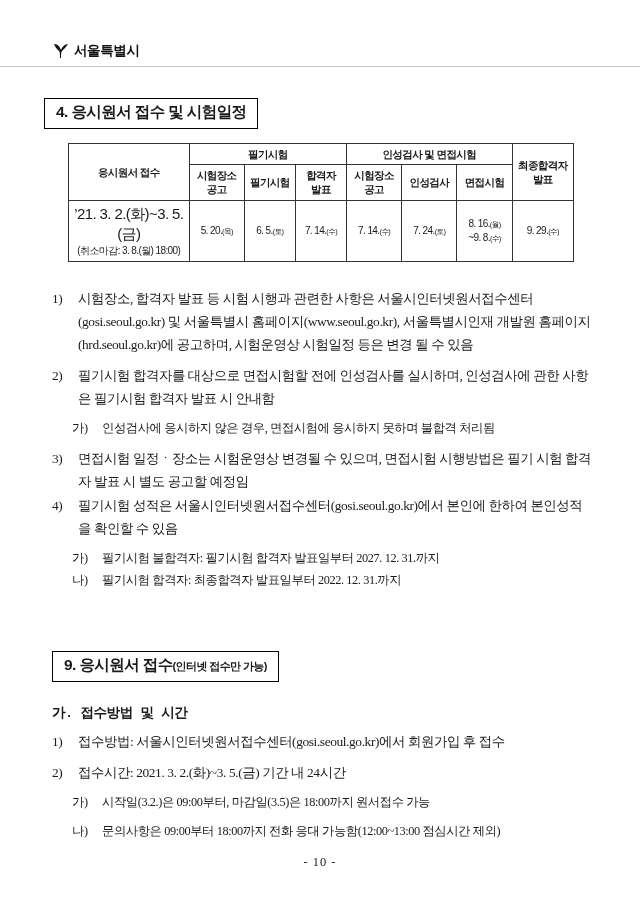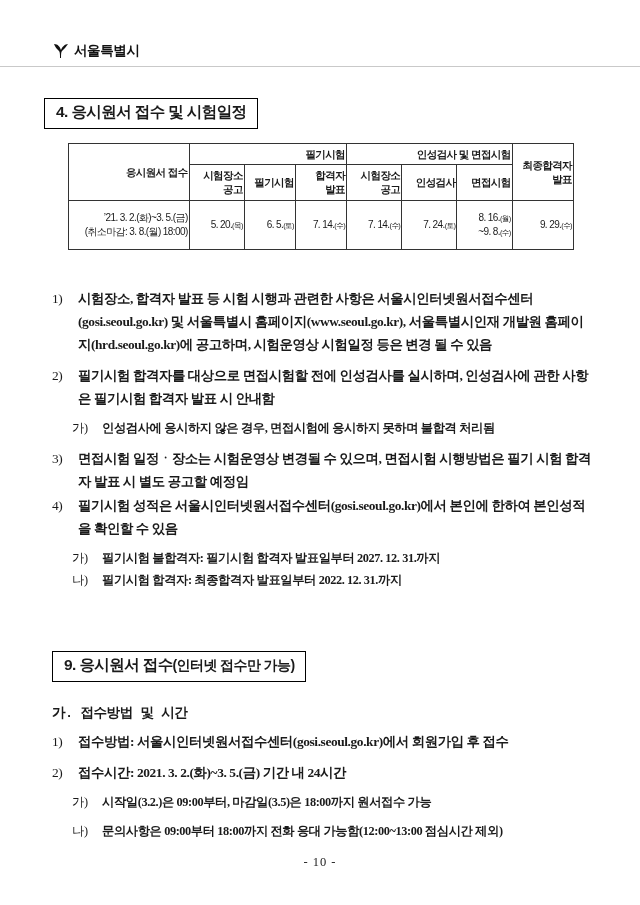--- a/index.html
+++ b/index.html
@@ -56,21 +56,21 @@
     border: 1.4px solid #000;
     padding: 3px 11px 5px 11px;
     font-family: "Liberation Sans", sans-serif;
     font-weight: bold;
     font-size: 15.5px;
     letter-spacing: -0.6px;
     background: #fff;
     white-space: nowrap;
   }
   .section-head .small-note {
-    font-size: 14px;
+    font-size: 11px;
     font-weight: bold;
     letter-spacing: -0.6px;
     text-align: center;
   }
   #sec4 { left: 44px; top: 98px; }
   #sec5 { left: 52px; top: 651px; }
 
   
   table.schedule {
     position: absolute;
@@ -79,35 +79,35 @@
     width: 506px;
     border-collapse: collapse;
     font-family: "Liberation Sans", sans-serif;
     font-size: 10px;
     letter-spacing: -0.6px;
     table-layout: fixed;
   }
   table.schedule th,
   table.schedule td {
     border: 0.8px solid #333;
-    text-align: right;
+    text-align: center;
     vertical-align: middle;
     padding: 3px 1px;
     line-height: 1.35;
   }
   table.schedule th {
     font-weight: bold;
     font-size: 10.5px;
   }
   table.schedule td {
     font-size: 10px;
     height: 42px;
   }
   .cell-main {
-    font-size: 10px;
+    font-size: 15px;
   }
   .sup {
     font-size: 7.5px;
     vertical-align: baseline;
   }
   .col-a { width: 118px; }
   .col-b { width: 54px; }
   .col-c { width: 50px; }
   .col-d { width: 50px; }
   .col-e { width: 54px; }
@@ -128,21 +128,21 @@
     line-height: 1.72;
     letter-spacing: -0.4px;
     margin-bottom: 1px;
   }
   .li .marker {
     flex: none;
     width: 26px;
     text-align: left;
   }
   .li .marker.wide { width: 30px; }
-  .li .txt { flex: 1; font-weight: bold; }
+  .li .txt { flex: 1; }
   .li.indent1 { padding-left: 20px; }
   .li.small { font-size: 12.3px; line-height: 1.7; }
   .gap { height: 7px; }
 
   
   .sub-head {
     position: absolute;
     left: 52px;
     font-family: Liberation Mono, monospace;
     font-weight: bold;

